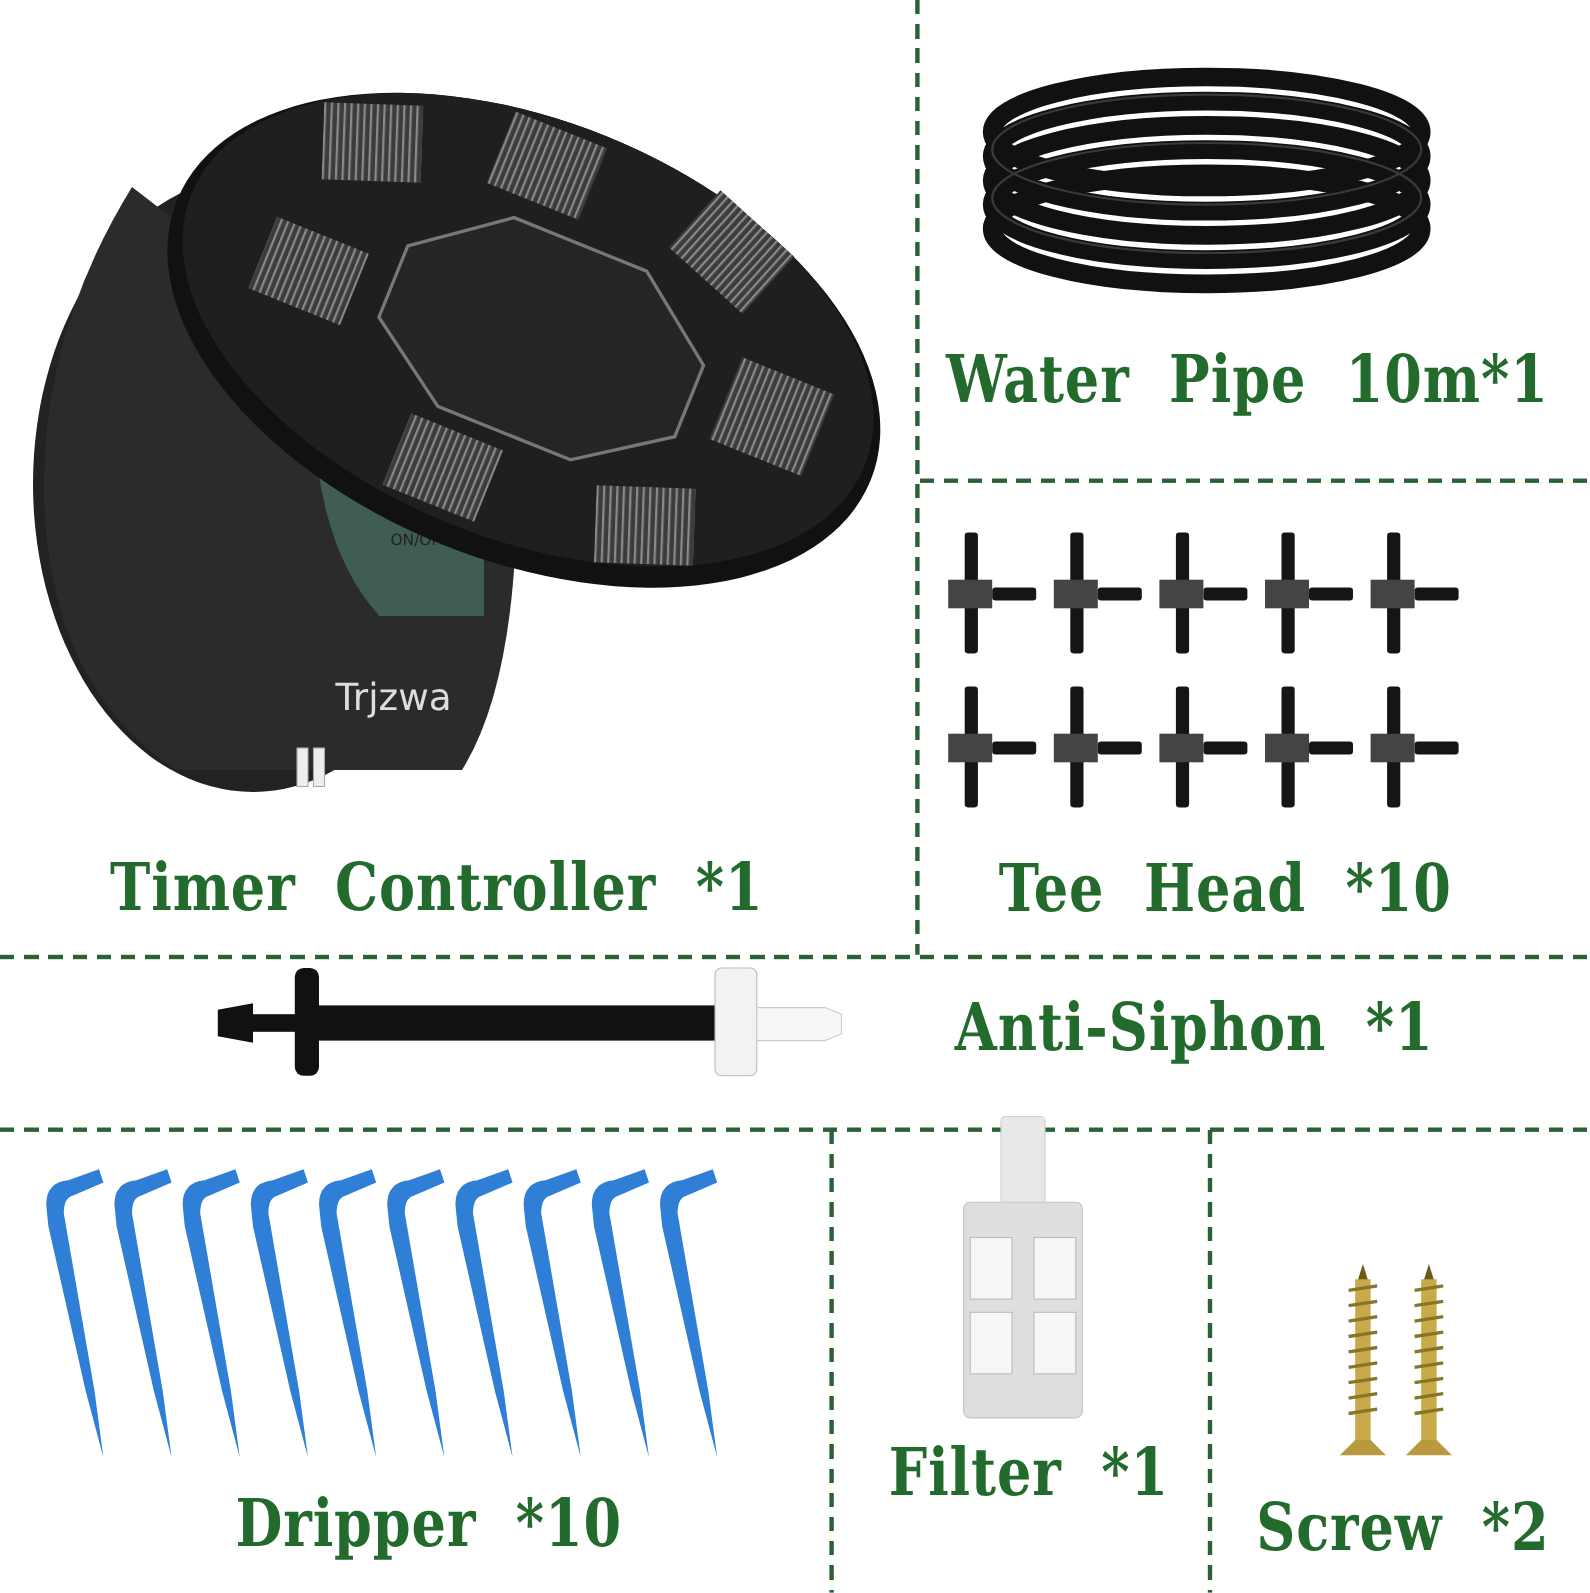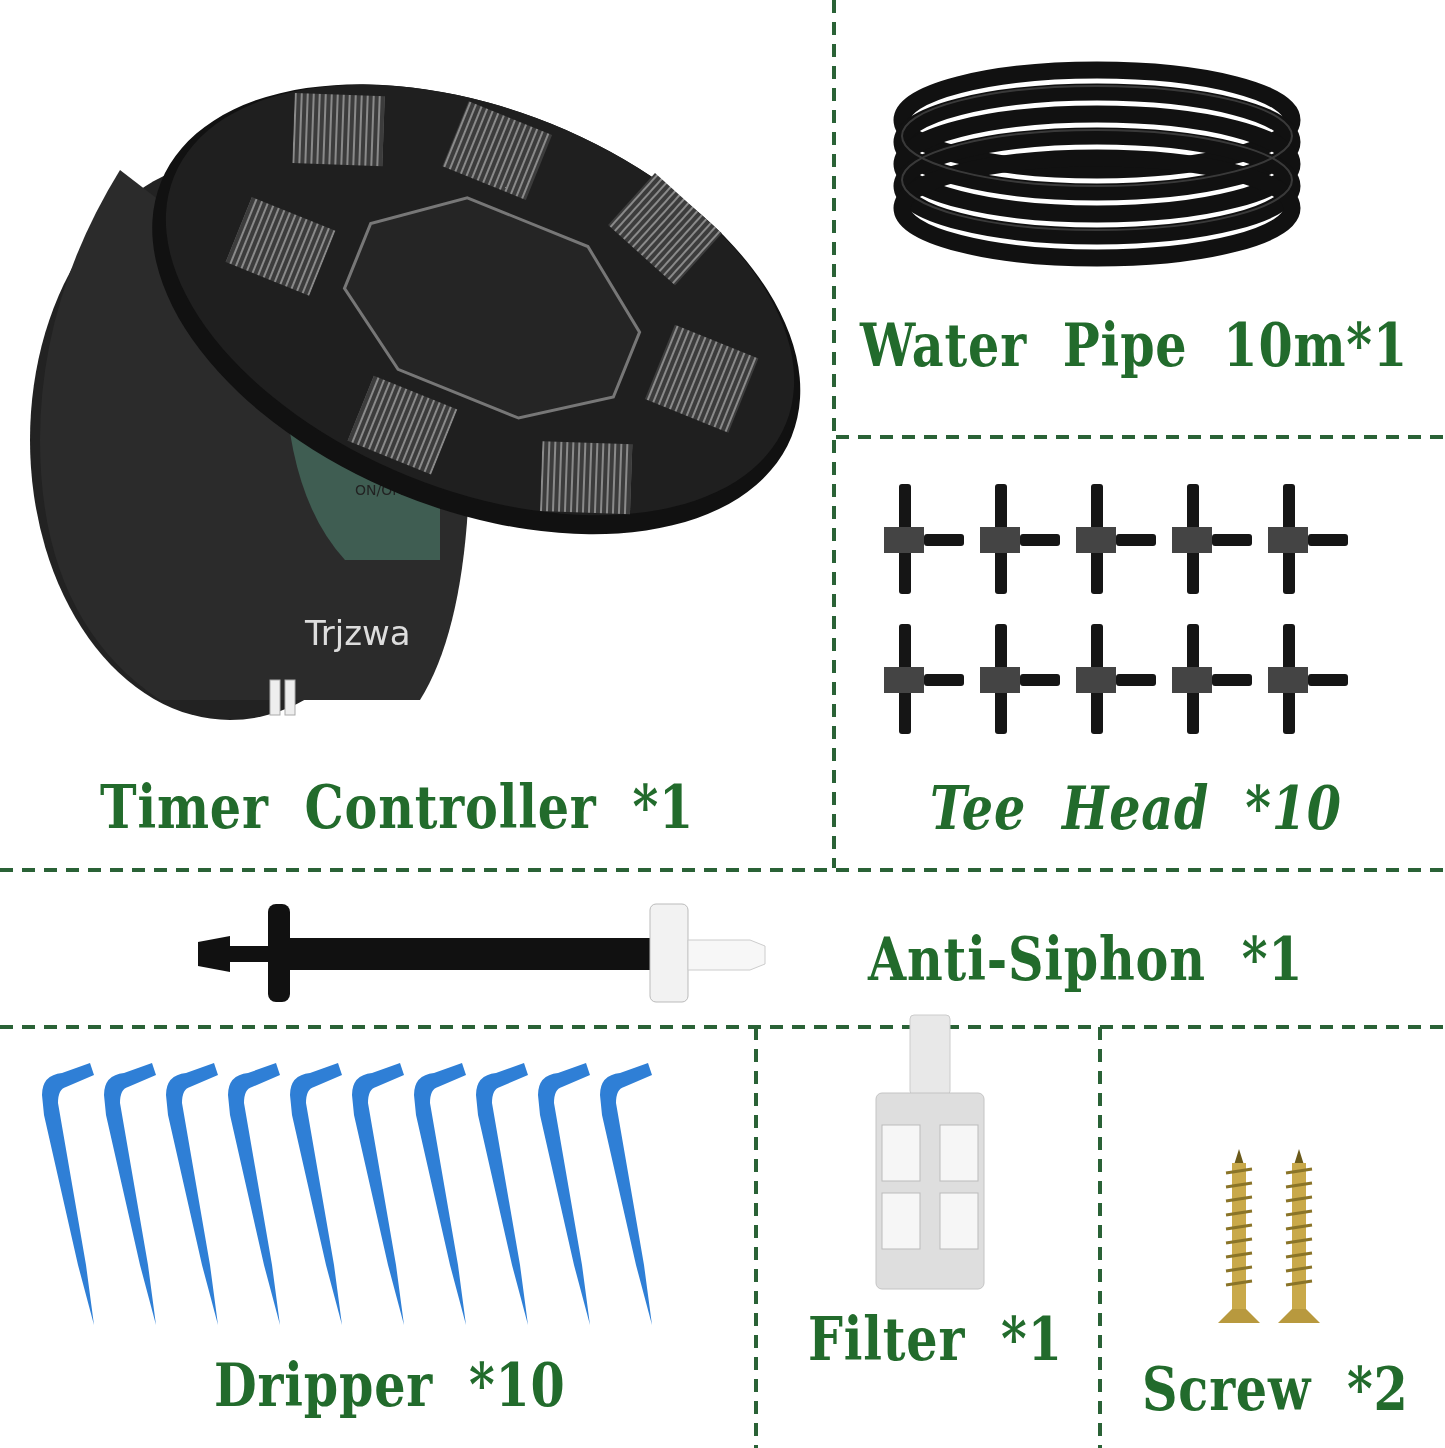--- a/index.html
+++ b/index.html
@@ -66,21 +66,21 @@
       <ellipse cx="215" cy="168" rx="195" ry="50"></ellipse>
     </g>
     <g fill="none" stroke="#555" stroke-width="2" opacity="0.6">
       <ellipse cx="215" cy="96" rx="195" ry="50"></ellipse>
       <ellipse cx="215" cy="140" rx="195" ry="50"></ellipse>
     </g>
   </svg>
   <div class="label" style="left:52px;top:310px;">Water  Pipe  10m*1</div>
 </div>
 
-<div class="abs" style="left:820px;top:439px;width:609px;height:429px;font-style:italic;">
+<div class="abs" style="left:798px;top:439px;width:609px;height:429px;">
   <div style="position:absolute;left:60px;top:40px;width:480px;display:grid;grid-template-columns:repeat(5,96px);row-gap:20px;">
 
     <svg width="90" height="120" viewBox="0 0 90 120">
         <rect x="19" y="5" width="12" height="110" fill="#151515" rx="3"></rect>
         <rect x="4" y="48" width="40" height="26" fill="#444"></rect>
         <rect x="44" y="55" width="40" height="12" fill="#151515" rx="3"></rect>
       </svg>
     <svg width="90" height="120" viewBox="0 0 90 120">
         <rect x="19" y="5" width="12" height="110" fill="#151515" rx="3"></rect>
         <rect x="4" y="48" width="40" height="26" fill="#444"></rect>
@@ -123,21 +123,21 @@
       </svg>
     <svg width="90" height="120" viewBox="0 0 90 120">
         <rect x="19" y="5" width="12" height="110" fill="#151515" rx="3"></rect>
         <rect x="4" y="48" width="40" height="26" fill="#444"></rect>
         <rect x="44" y="55" width="40" height="12" fill="#151515" rx="3"></rect>
       </svg>
   </div>
   <div class="label" style="left:110px;top:334px;">Tee  Head  *10</div>
 </div>
 
-<div class="abs" style="left:0;top:872px;width:1142px;height:153px;">
+<div class="abs" style="left:0;top:848px;width:1142px;height:153px;">
   <svg width="590" height="110" viewBox="0 0 590 110" style="position:absolute;left:190px;top:22px;">
     <polygon points="8,48 40,42 40,78 8,72" fill="#111"></polygon>
     <rect x="40" y="52" width="40" height="16" fill="#111"></rect>
     <rect x="78" y="10" width="22" height="98" rx="8" fill="#111"></rect>
     <rect x="100" y="44" width="360" height="32" fill="#111"></rect>
     <rect x="460" y="10" width="38" height="98" rx="6" fill="#f2f2f2" stroke="#bbb"></rect>
     <polygon points="498,46 560,46 575,52 575,70 560,76 498,76" fill="#f7f7f7" stroke="#ccc"></polygon>
   </svg>
   <div class="label" style="left:868px;top:52px;">Anti-Siphon  *1</div>
 </div>

